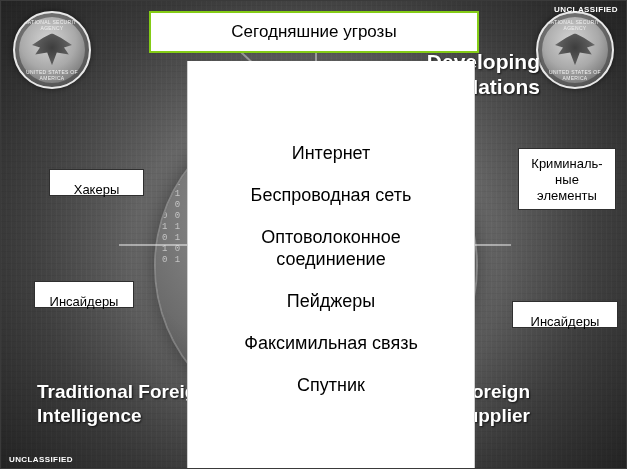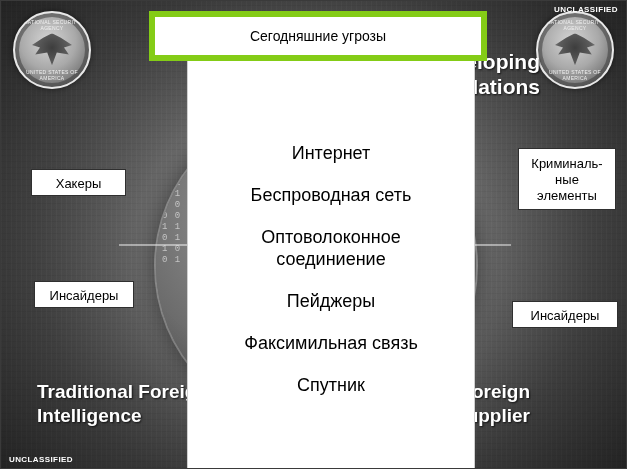--- a/index.html
+++ b/index.html
@@ -183,41 +183,41 @@
   }
   
   .callout {
     position: absolute;
     background: #ffffff;
     border: 1px solid #2f2f2f;
     color: #000000;
     font-size: 13px;
     text-align: center;
     line-height: 16px;
-    padding: 6px 8px;
+    padding: 12px 8px;
     box-sizing: border-box;
   }
-  .callout-hackers { left: 30px; top: 168px; width: 95px; height: 27px; }
+  .callout-hackers { left: 48px; top: 168px; width: 95px; height: 27px; }
   .callout-insiders { left: 33px; top: 280px; width: 100px; height: 27px; }
   .callout-criminal { right: 10px; top: 147px; width: 98px; height: 62px; padding-top: 7px; }
   .callout-terrorists { right: 8px; top: 300px; width: 106px; height: 27px; }
   
   .title-banner {
     position: absolute;
     left: 148px;
     top: 10px;
     width: 326px;
     height: 38px;
     background: #ffffff;
-    border: 6px solid #84cc16;
+    border: 2px solid #84cc16;
     display: flex;
     align-items: center;
     justify-content: center;
     color: #000000;
-    font-size: 14px;
+    font-size: 17px;
   }
   
   .panel {
     position: absolute;
     left: 186px;
     top: 60px;
     width: 288px;
     height: 408px;
     background: #ffffff;
     border: 1px solid #cfcfcf;

